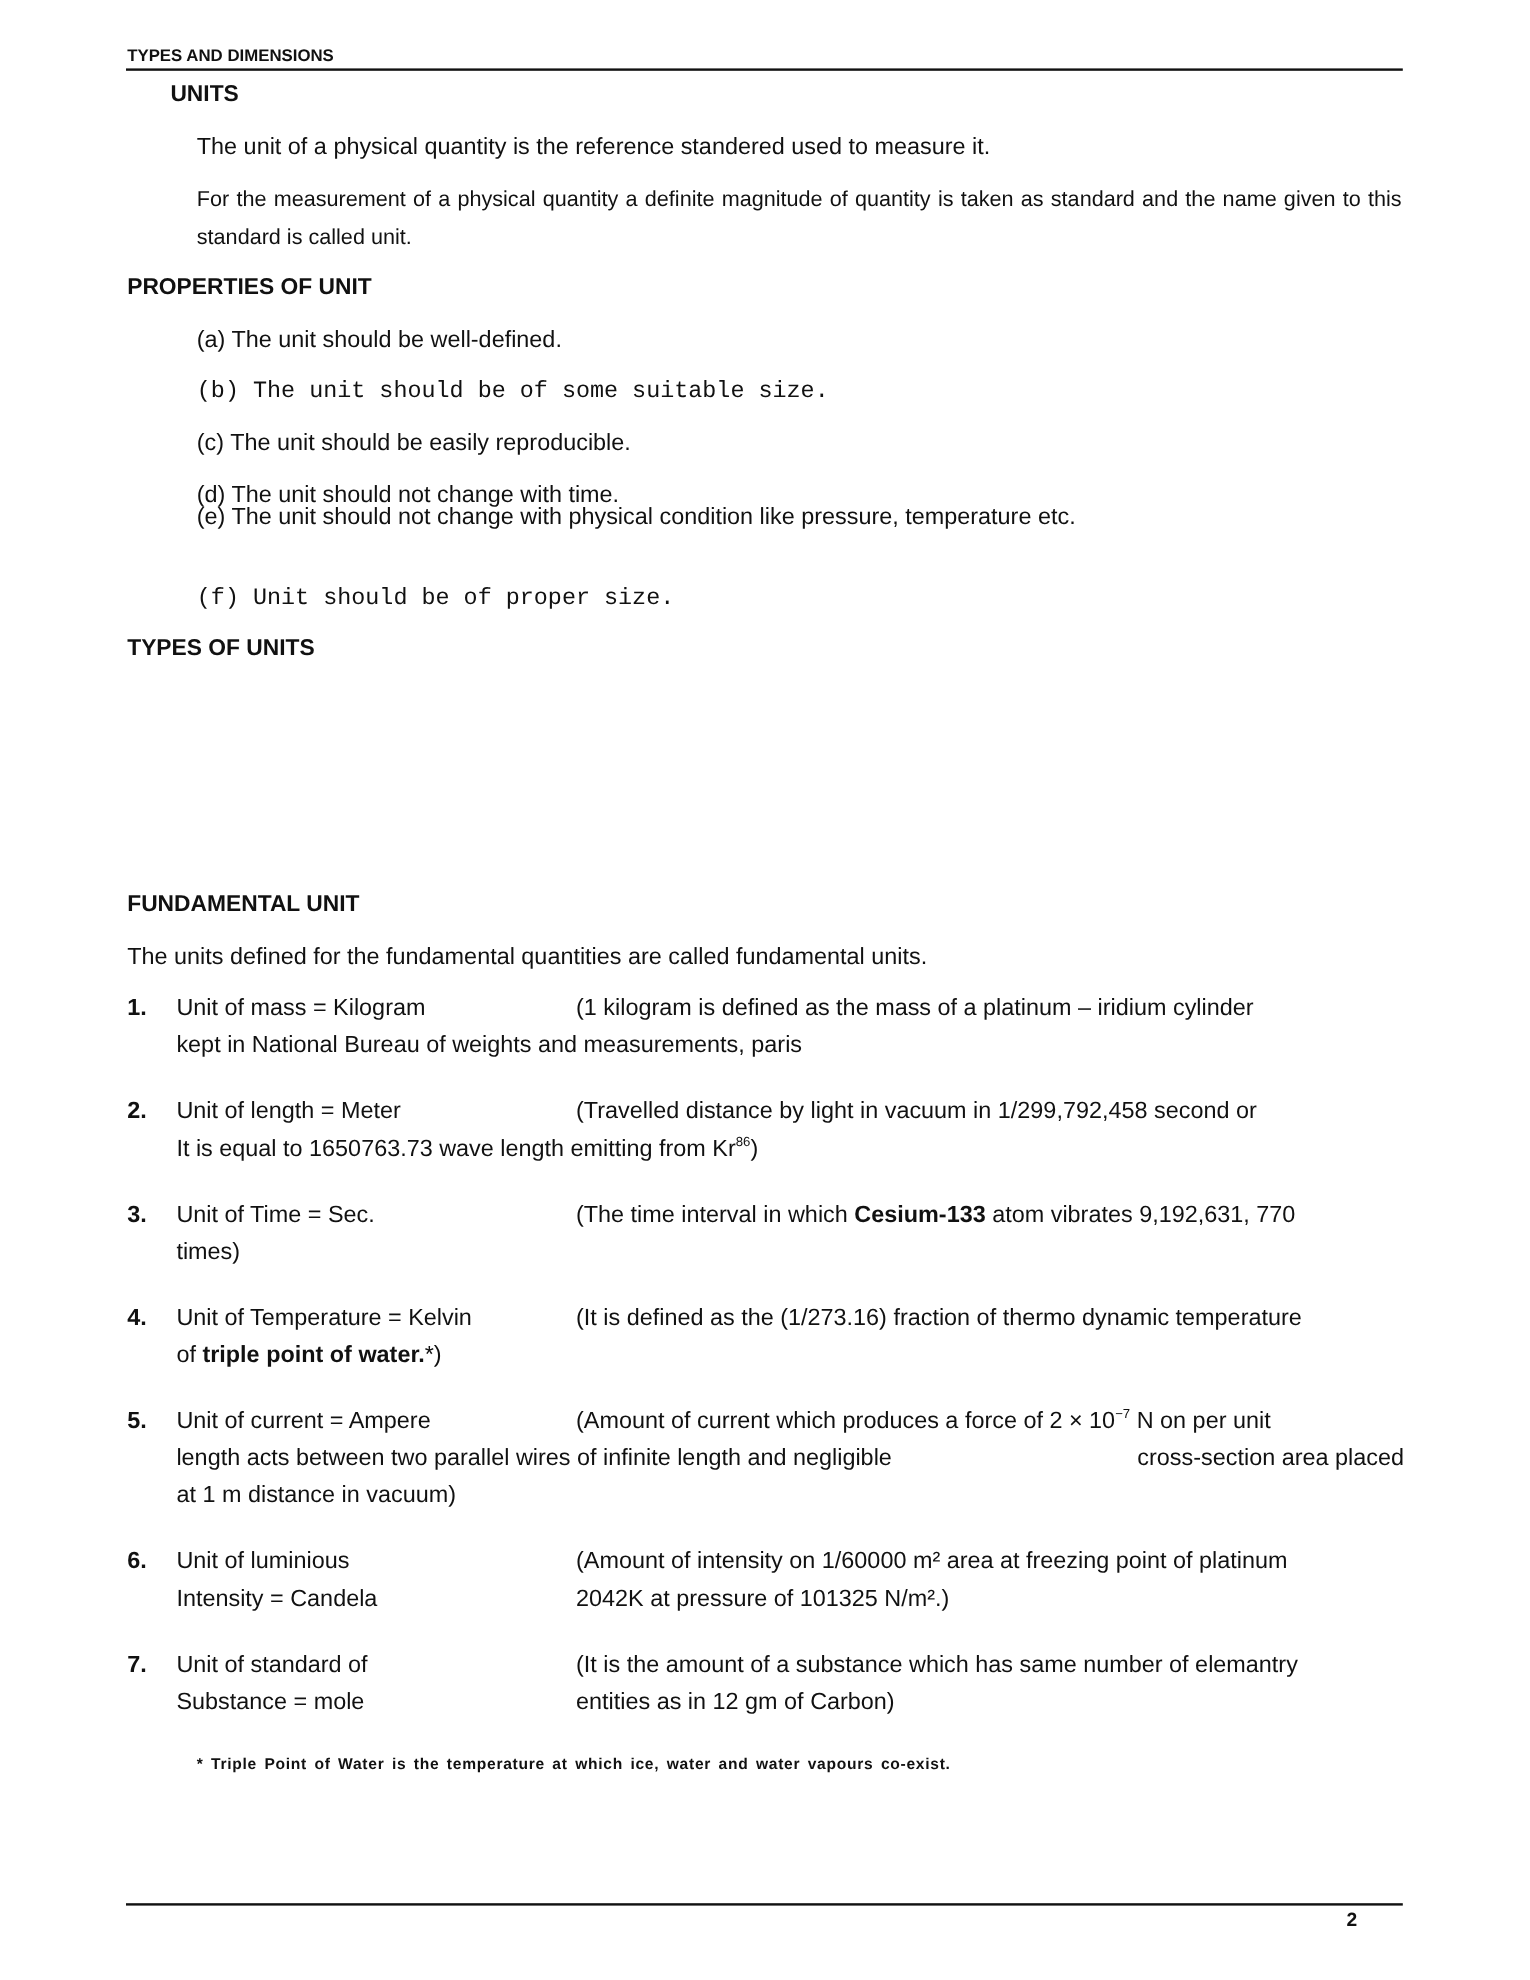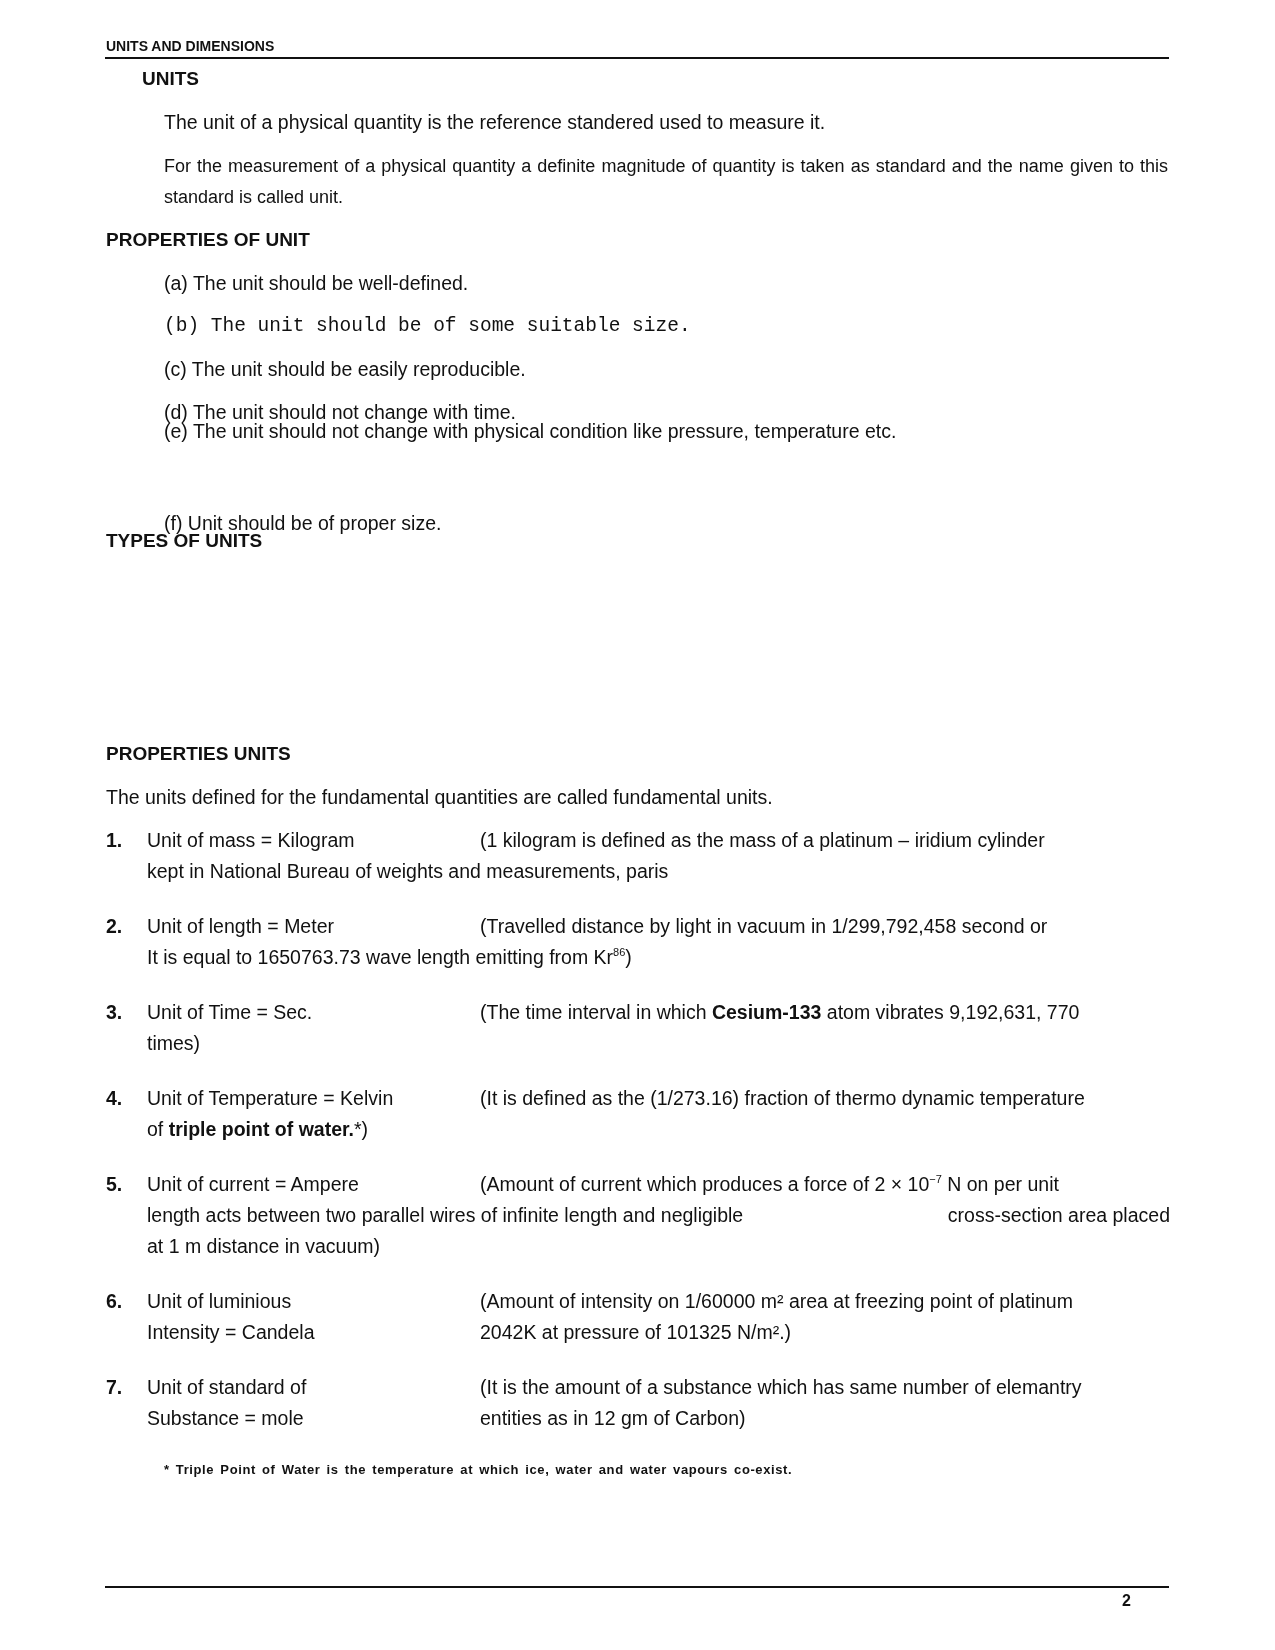--- a/index.html
+++ b/index.html
@@ -21,38 +21,38 @@
   .item .l2r { position: absolute; right: 0; top: 31px; white-space: nowrap; }
   .item .c2b { position: absolute; left: 374px; top: 31px; white-space: nowrap; }
   b { font-weight: bold; margin-top: 28px; }
   sup { font-size: 11px; vertical-align: 8px; line-height: 0; }
   .footnote { left: 164px; top: 1462px; font-size: 13px; font-weight: bold; letter-spacing: 0.6px; word-spacing: 2px; }
   .pagenum { left: 1122px; top: 1592px; font-size: 16px; font-weight: bold; }
 </style>
 </head>
 <body>
 
-<div class="abs running-head">UNITS AND DIMENSIONS</div>
+<div class="abs running-head">TYPES AND DIMENSIONS</div>
 <div class="rule" style="top:57px;"></div>
 
 <h2 class="h" style="top:68px;margin-left:36px;">UNITS</h2>
 <div class="abs body indent" style="top:111px;">The unit of a physical quantity is the reference standered used to measure it.</div>
 <div class="justify" style="top:151px;">For the measurement of a physical quantity a definite magnitude of quantity is taken as standard and the name given to this standard is called unit.</div>
 
 <h2 class="h" style="top:229px;">PROPERTIES OF UNIT</h2>
 <div class="abs body indent" style="top:272px;">(a) The unit should be well-defined.</div>
 <div class="abs body indent" style="top:315px;font-family:Liberation Mono, monospace;">(b) The unit should be of some suitable size.</div>
 <div class="abs body indent" style="top:358px;text-align:right;">(c) The unit should be easily reproducible.</div>
 <div class="abs body indent" style="top:401px;">(d) The unit should not change with time.</div>
 <div class="abs body indent" style="top:420px;">(e) The unit should not change with physical condition like pressure, temperature etc.</div>
-<div class="abs body indent" style="top:512px;">(f) Unit should be of proper size.</div>
+<div class="abs body indent" style="top:487px;font-family:Liberation Mono, monospace;">(f) Unit should be of proper size.</div>
 
 <h2 class="h" style="top:530px;">TYPES OF UNITS</h2>
 
-<h2 class="h" style="top:743px;">PROPERTIES UNITS</h2>
+<h2 class="h" style="top:743px;">FUNDAMENTAL UNIT</h2>
 <div class="abs body" style="left:106px; top:786px;">The units defined for the fundamental quantities are called fundamental units.</div>
 
 <div class="item" style="top:825px;">
   <span class="num">1.</span>
   <span class="l1">Unit of mass = Kilogram</span>
   <span class="c2">(1 kilogram is defined as the mass of a platinum – iridium cylinder</span>
   <span class="l2">kept in National Bureau of weights and measurements, paris</span>
 </div>
 
 <div class="item" style="top:911px;">

